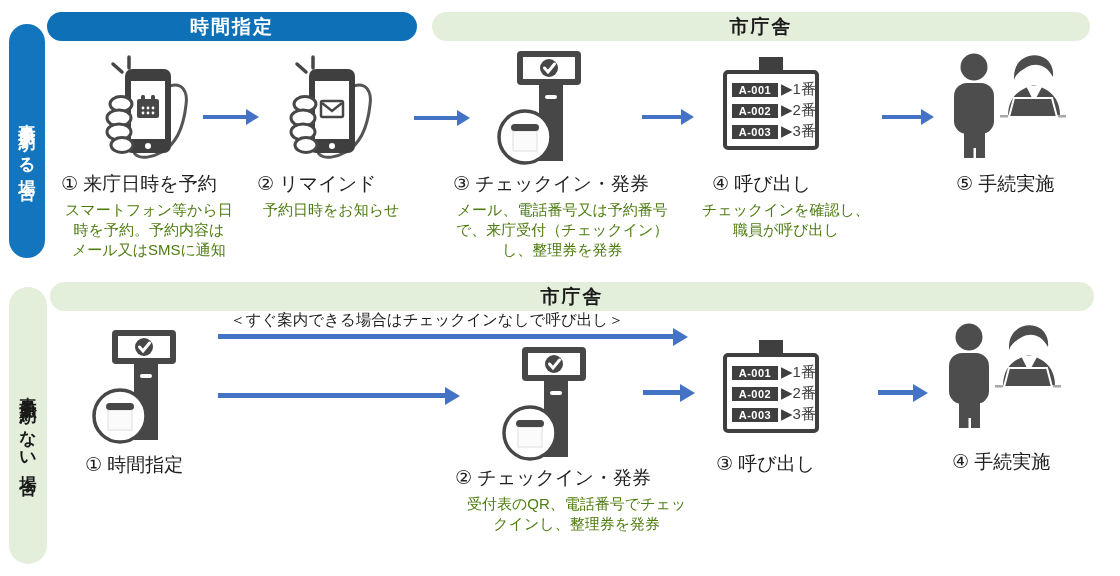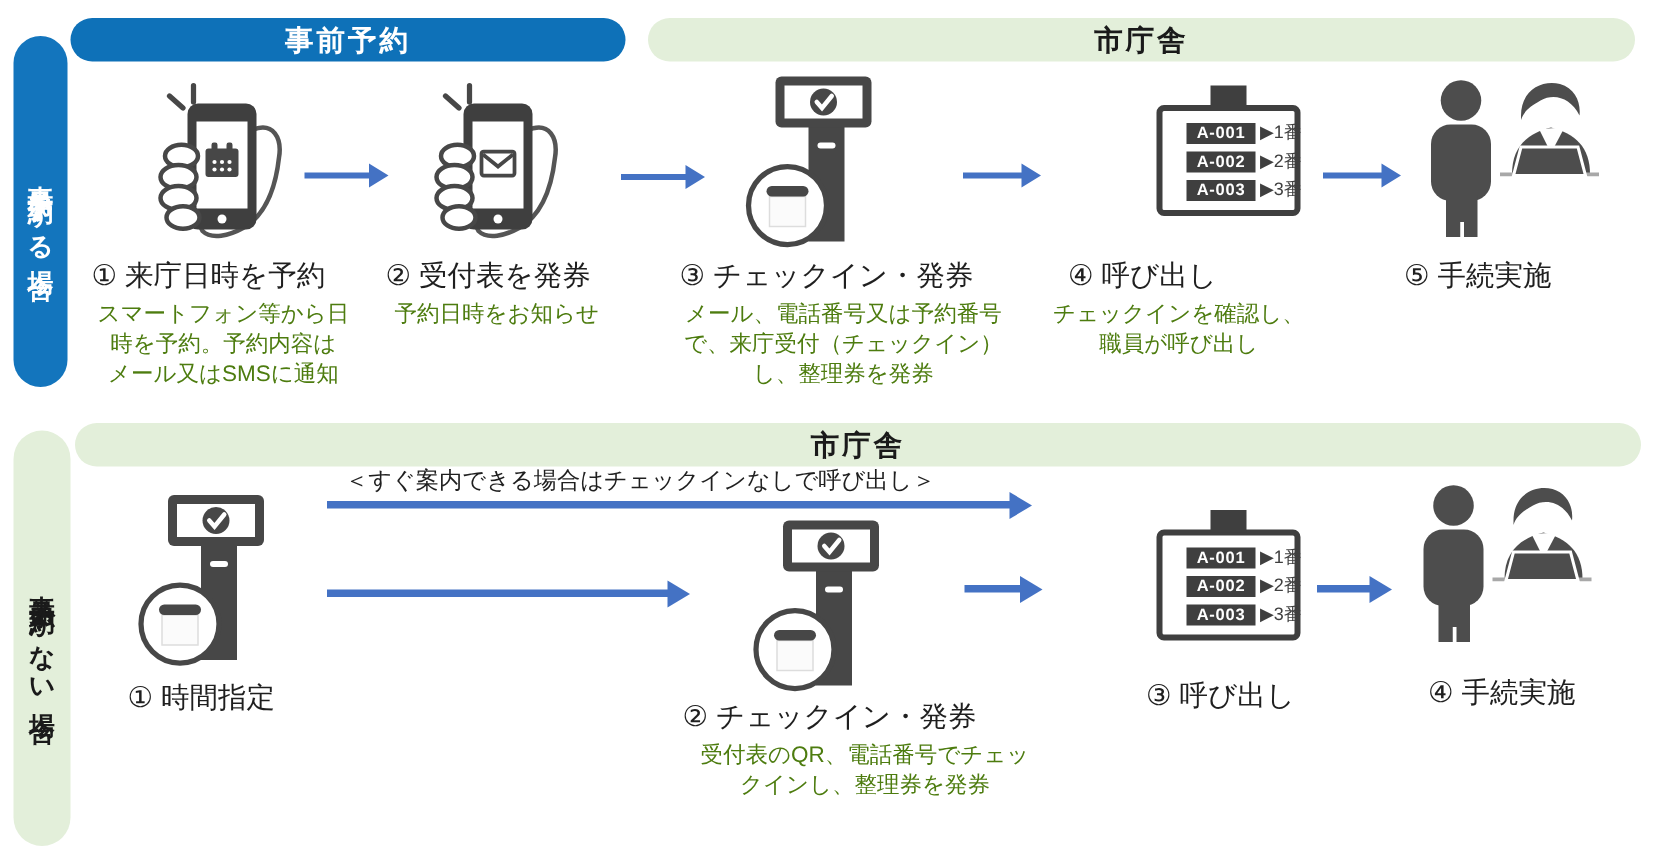--- a/index.html
+++ b/index.html
@@ -32,42 +32,42 @@
   .arrow{position:absolute;height:4px;background:#4472c4;}
   .arrow::after{
     content:"";position:absolute;right:-12px;top:50%;transform:translateY(-50%);
     border-left:13px solid #4472c4;border-top:8px solid transparent;border-bottom:8px solid transparent;
   }
   .arrow.thick{height:5px;}
   .arrow.thick::after{border-left-width:15px;border-top-width:9px;border-bottom-width:9px;}
   
   .board{
     position:absolute;width:96px;background:#ffffff;border:4px solid #3f3f3f;border-radius:5px;
-    padding:4px 4px 3px 16px;box-sizing:border-box;margin-left:48px;
+    padding:4px 4px 3px 5px;box-sizing:border-box;
   }
   .board-tab{position:absolute;top:-17px;left:50%;transform:translateX(-50%);width:24px;height:15px;background:#3f3f3f;}
   .board-row{display:flex;align-items:center;margin:2px 0;gap:3px;}
   .board-code{
     background:#3f3f3f;color:#ffffff;font-weight:bold;font-size:11px;line-height:14px;
     width:46px;text-align:center;flex:0 0 auto;letter-spacing:0.5px;
   }
-  .board-dest{font-size:12px;color:#3f3f3f;white-space:nowrap;}
+  .board-dest{font-size:15px;color:#3f3f3f;white-space:nowrap;}
   svg{position:absolute;overflow:visible;}
 </style>
 </head>
 <body>
 
 <div id="page">
 
   <div class="side side-blue" style="left:9px;top:24px;width:36px;height:234px;">
     <span>事前予約する場合</span>
   </div>
 
   <div class="pill pill-blue" style="left:47px;top:12px;width:370px;">
-    <span>事前予約</span>
+    <span>時間指定</span>
   </div>
   <div class="pill pill-green" style="left:432px;top:12px;width:658px;">
     <span>市庁舎</span>
   </div>
 
   <svg style="left:93px;top:55px;" width="95" height="110" viewBox="0 0 95 110">
     <path d="M20,9 L29,17 M36,2 L36,13" stroke="#474747" stroke-width="3.5" stroke-linecap="round" fill="none"></path>
     <path d="M74,32 C90,25 95,38 93,50 C91,68 85,88 69,97 C60,102 48,105 42,99 L39,93" fill="#ffffff" stroke="#555555" stroke-width="3" stroke-linecap="round"></path>
     <rect x="32" y="14" width="46" height="84" rx="7" fill="#3f3f3f"></rect>
     <rect x="38" y="26" width="34" height="58" fill="#ffffff"></rect>
@@ -145,24 +145,24 @@
     <rect x="16" y="78" width="21" height="28" fill="#4d4d4d"></rect>
     <rect x="25.5" y="96" width="2.5" height="10" fill="#ffffff"></rect>
     <path d="M66,25 C66,8 80,1 92,4 C102,7 106,16 105,25 C99,13 88,10 79,15 C72,19 68,22 66,28 Z" fill="#4d4d4d"></path>
     <path d="M60,64 C60,46 70,37 86,33 C102,37 112,46 112,64 Z" fill="#4d4d4d"></path>
     <path d="M78,34 L86,50 L95,33 Z" fill="#ffffff"></path>
     <rect x="52" y="63" width="66" height="2.5" fill="#a8a8a8"></rect>
     <path d="M66,46 L104,46 L109,65 L61,65 Z" fill="#4d4d4d" stroke="#ffffff" stroke-width="2"></path>
   </svg>
 
   <div class="step-label" style="left:61px;top:171px;">① 来庁日時を予約</div>
-  <div class="step-label" style="left:257px;top:171px;">② 受付表を発券</div>
+  <div class="step-label" style="left:257px;top:171px;">② リマインド</div>
   <div class="step-label" style="left:453px;top:171px;">③ チェックイン・発券</div>
   <div class="step-label" style="left:712px;top:171px;">④ 呼び出し</div>
-  <div class="step-label" style="left:936px;top:171px;text-align:center;">⑤ 手続実施</div>
+  <div class="step-label" style="left:956px;top:171px;text-align:center;">⑤ 手続実施</div>
 
   <div class="step-desc" style="left:65px;top:200px;">スマートフォン等から日
 時を予約。予約内容は
 メール又はSMSに通知</div>
   <div class="step-desc" style="left:263px;top:200px;">予約日時をお知らせ</div>
   <div class="step-desc" style="left:702px;top:200px;">チェックインを確認し、
 職員が呼び出し</div>
   <div class="step-desc" style="left:456px;top:200px;">メール、電話番号又は予約番号
 で、来庁受付（チェックイン）
 し、整理券を発券</div>
@@ -229,19 +229,19 @@
     <rect x="25.5" y="96" width="2.5" height="10" fill="#ffffff"></rect>
     <path d="M66,25 C66,8 80,1 92,4 C102,7 106,16 105,25 C99,13 88,10 79,15 C72,19 68,22 66,28 Z" fill="#4d4d4d"></path>
     <path d="M60,64 C60,46 70,37 86,33 C102,37 112,46 112,64 Z" fill="#4d4d4d"></path>
     <path d="M78,34 L86,50 L95,33 Z" fill="#ffffff"></path>
     <rect x="52" y="63" width="66" height="2.5" fill="#a8a8a8"></rect>
     <path d="M66,46 L104,46 L109,65 L61,65 Z" fill="#4d4d4d" stroke="#ffffff" stroke-width="2"></path>
   </svg>
 
   <div class="step-label" style="left:85px;top:452px;">① 時間指定</div>
   <div class="step-label" style="left:455px;top:465px;">② チェックイン・発券</div>
-  <div class="step-label" style="left:716px;top:451px;margin-left:48px;">③ 呼び出し</div>
+  <div class="step-label" style="left:716px;top:451px;">③ 呼び出し</div>
   <div class="step-label" style="left:952px;top:449px;">④ 手続実施</div>
 
   <div class="step-desc" style="left:467px;top:494px;">受付表のQR、電話番号でチェッ
 クインし、整理券を発券</div>
 
 </div>
 
 </body></html>

